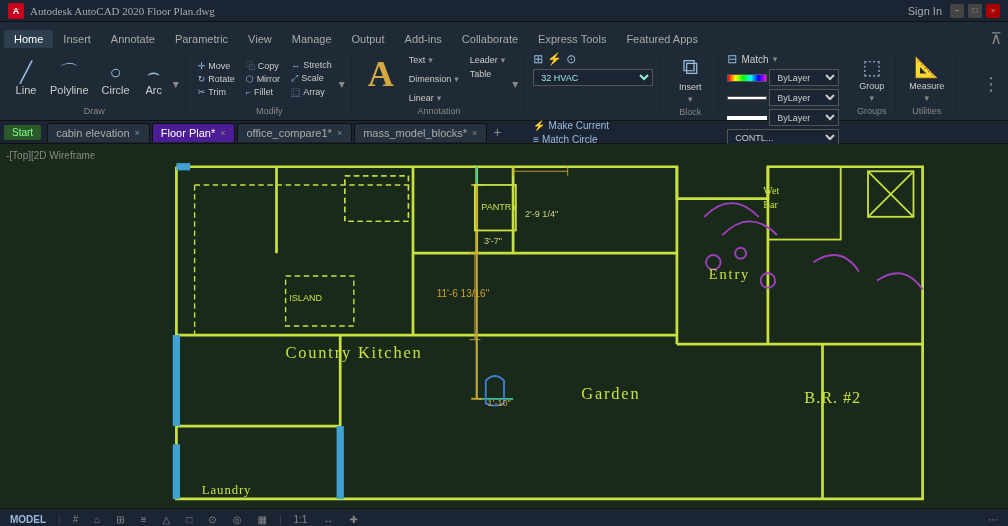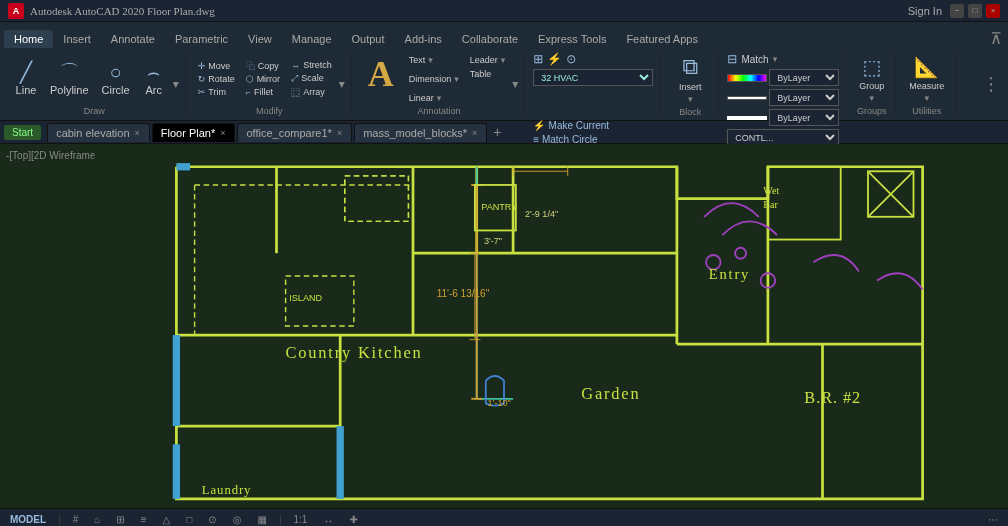--- a/index.html
+++ b/index.html
@@ -196,21 +196,21 @@
       padding: 3px 8px;
       font-size: 11px;
       cursor: pointer;
       color: #aaa;
       background: #263240;
       border-radius: 3px 3px 0 0;
       border: 1px solid #111;
       border-bottom: none;
     }
     .doc-tab.active {
-      background: #000000;
+      background: #4c1d95;
       color: #fff;
     }
     .doc-tab .tab-close {
       font-size: 9px;
       color: #888;
       cursor: pointer;
       padding: 0 1px;
     }
     .doc-tab-add {
       color: #888;

